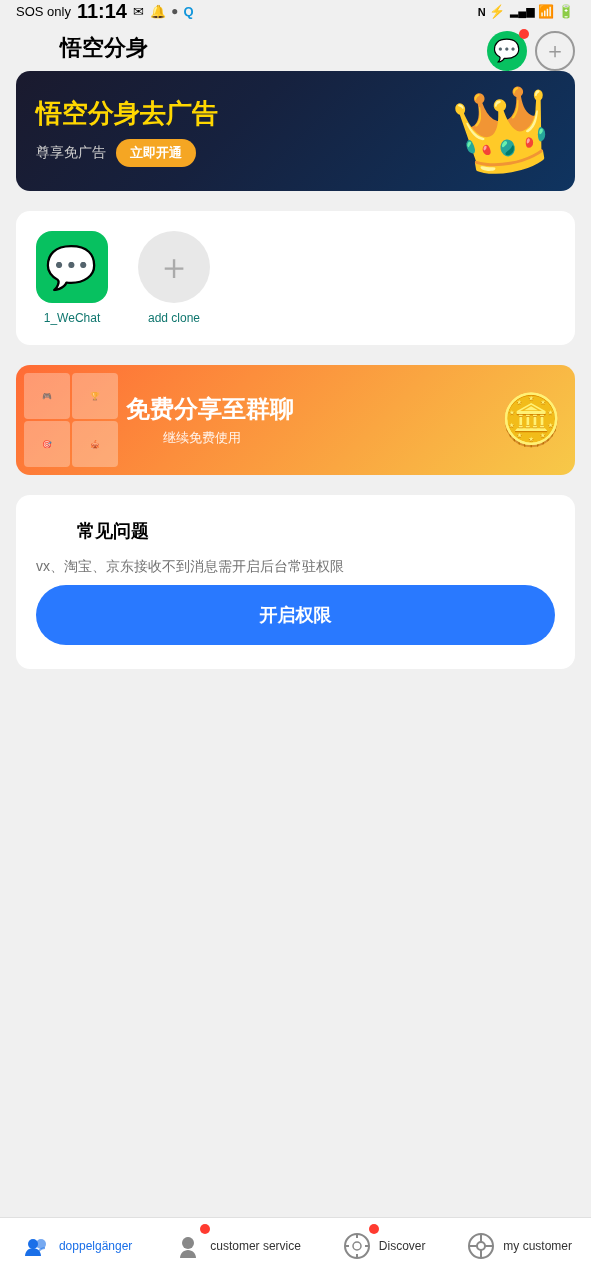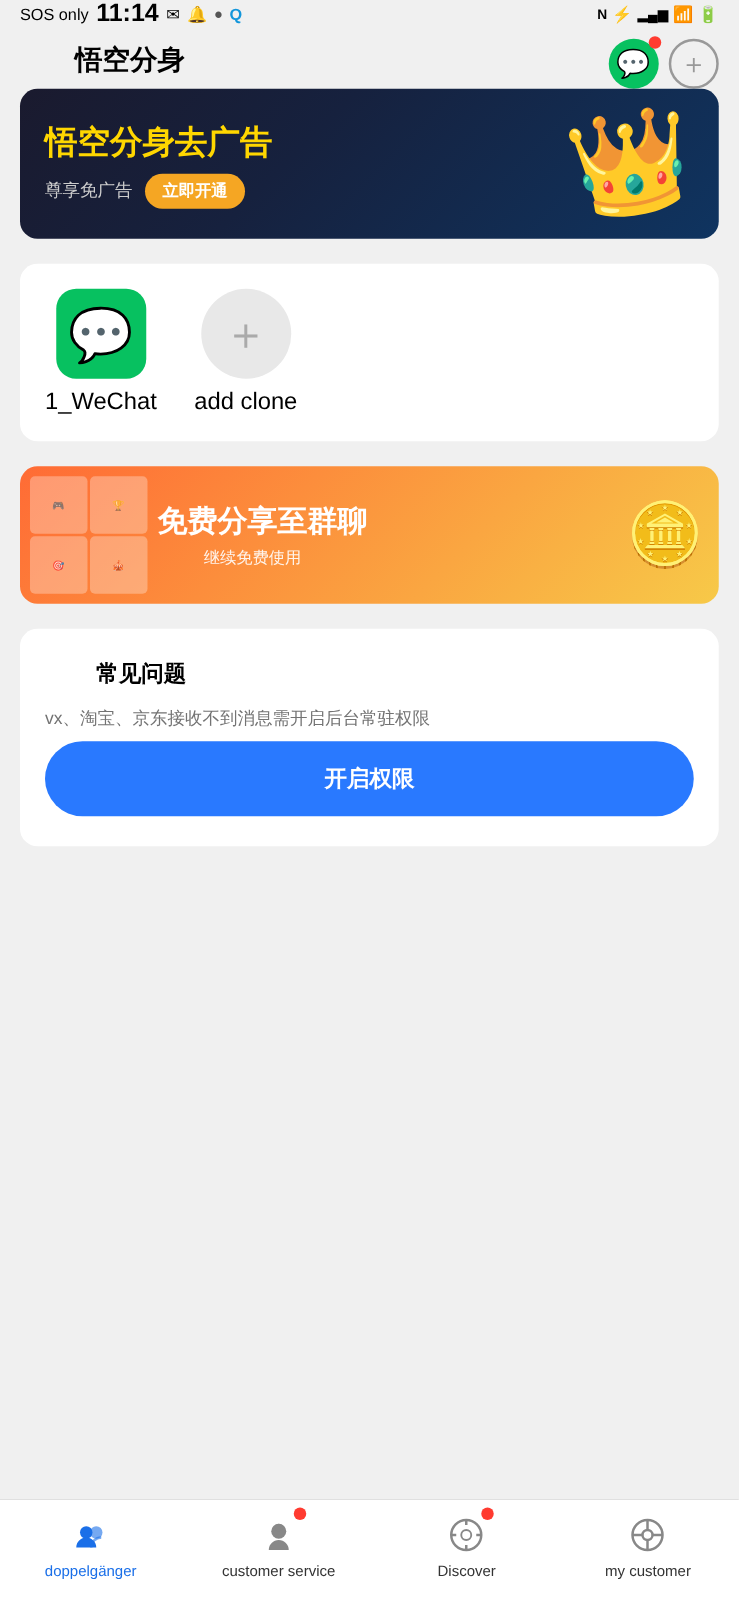--- a/index.html
+++ b/index.html
@@ -162,22 +162,22 @@
       height: 72px;
       border-radius: 50%;
       background: #e8e8e8;
       display: flex;
       align-items: center;
       justify-content: center;
       font-size: 32px;
       color: #aaa;
     }
     .app-label {
-      font-size: 19px;
-      color: #000000;
+      font-size: 12px;
+      color: #0f766e;
       text-align: center;
     }
 
     
     .promo-banner {
       background: linear-gradient(135deg, #ff6b35 0%, #f7c948 100%);
       border-radius: 14px;
       padding: 0;
       margin-bottom: 20px;
       min-height: 110px;
@@ -267,21 +267,21 @@
       background: #fff;
       border-top: 1px solid #e0e0e0;
       display: flex;
       justify-content: space-around;
       align-items: center;
       padding: 10px 0 16px;
       z-index: 100;
     }
     .nav-item {
       display: flex;
-      flex-direction: column;
+      flex-direction: row;
       align-items: center;
       gap: 4px;
       min-width: 80px;
       cursor: pointer;
     }
     .nav-icon {
       width: 36px;
       height: 36px;
       display: flex;
       align-items: center;

